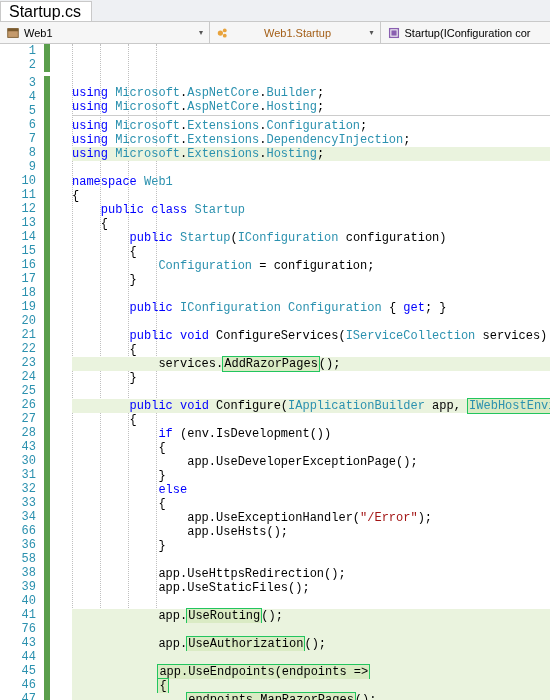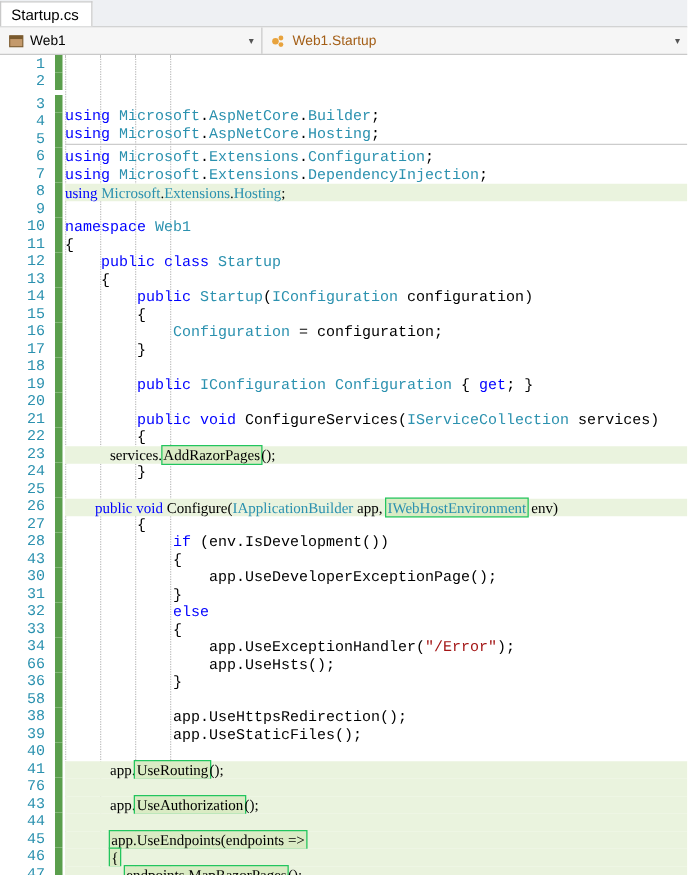--- a/index.html
+++ b/index.html
@@ -17,21 +17,21 @@
     background: #eef0f3;
     border-bottom: 1px solid #c9c9c9;
     display: flex;
     align-items: flex-end;
   }
   .tab {
     background: #fff;
     border: 1px solid #c9c9c9;
     border-bottom: none;
     padding: 2px 10px 2px 8px;
-    font-size: 12px;
+    font-size: 16px;
     height: 20px;
     display: flex;
     align-items: center;
     position: relative;
   }
   .dropdown-row {
     height: 22px;
     background: #f6f6f6;
     border-bottom: 1px solid #c9c9c9;
     display: flex;
@@ -47,21 +47,21 @@
     min-width: 0;
     white-space: nowrap;
     overflow: hidden;
   }
   .dd:first-child { flex: 0 0 210px; }
   .dd:last-child { border-right: none; }
   .dd .ico { width: 14px; height: 14px; margin-right: 4px; flex-shrink: 0; }
   .dd .chev {
     margin-left: auto; font-size: 8px; color: #555; padding-left: 4px;
   }
-  .brown { color: #a35e16; }
+  .brown { color: #a35e16; margin-left: 30px; }
   .editor {
     display: flex;
     height: calc(100% - 44px);
     font-family: Consolas, 'Courier New', monospace;
     font-size: 12px;
     line-height: 14px;
     position: relative;
   }
   .gutter {
     width: 44px;
@@ -77,23 +77,24 @@
     background: #fff;
   }
   .tracker div { height: 14px; }
   .tracker .g { background: #5a9e4c; }
   .code {
     flex: 1;
     white-space: pre;
     position: relative;
     padding-left: 2px;
     overflow: hidden;
+    margin-left: 20px;
   }
   .code-line { height: 14px; position: relative; }
-  .code-line.hl { background: #eaf3de; font-family: Liberation Serif, serif; }
+  .code-line.hl { background: #eaf3de; }
   .kw { color: #0000ff; }
   .typ { color: #2b91af; }
   .str { color: #a31515; }
   .boxed {
     border: 1px solid #22c55e;
     background: rgba(190,220,150,0.35);
     padding: 0 1px;
     margin: 0 -1px;
   }
   .guides {
@@ -126,20 +127,27 @@
     <span class="chev">▾</span>
   </div>
   <div class="dd">
     <svg class="ico" viewBox="0 0 16 16">
         <circle cx="5" cy="8" r="3" fill="#e8a33d"></circle>
         <circle cx="10" cy="5" r="2.2" fill="#e8a33d"></circle>
         <circle cx="10" cy="11" r="2.2" fill="#e8a33d"></circle>
       </svg>
     <span class="brown">Web1.Startup</span>
     <span class="chev">▾</span>
+  </div>
+  <div class="dd">
+    <svg class="ico" viewBox="0 0 16 16">
+        <rect x="3" y="3" width="10" height="10" fill="none" stroke="#8a5fb0" stroke-width="1.5"></rect>
+        <rect x="5" y="5" width="6" height="6" fill="#8a5fb0"></rect>
+      </svg>
+    <span>Startup(IConfiguration cor</span>
   </div>
 </div>
 
 <div class="editor">
   <div class="gutter" id="gutter">
       <div>1</div>
       <div>2</div>
       <div style="height: 4px;"></div>
       <div>3</div>
       <div>4</div>

